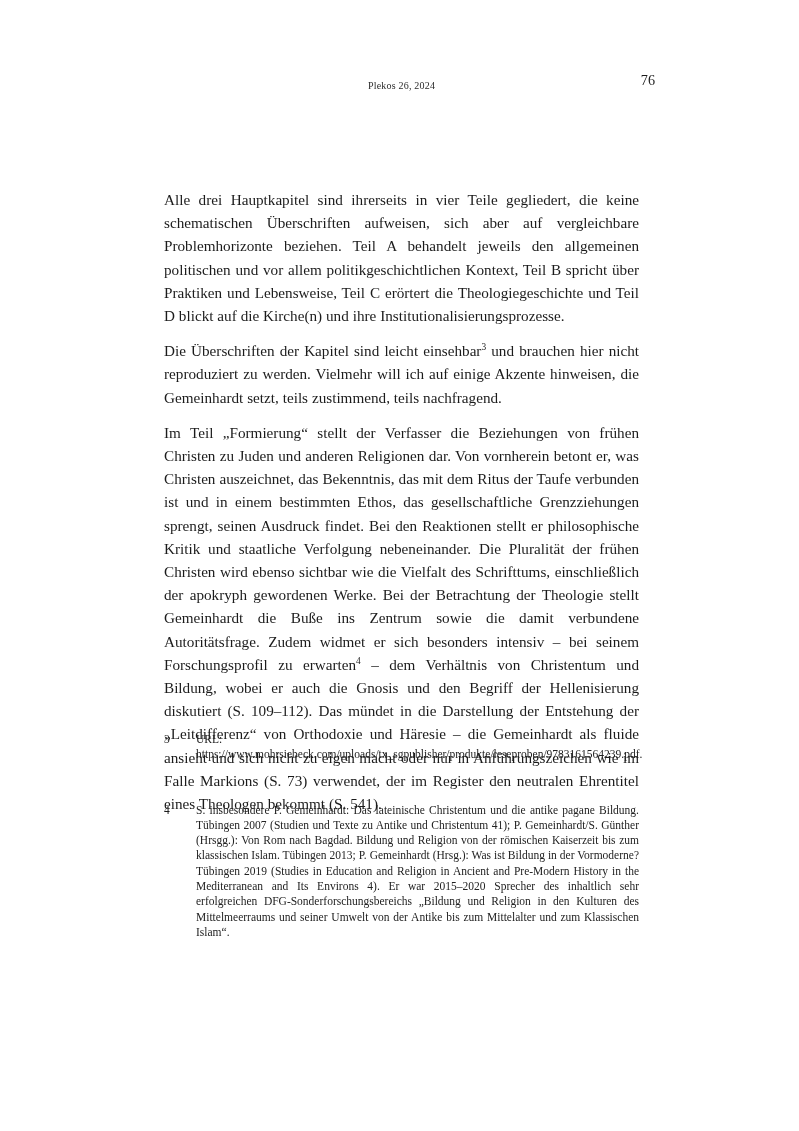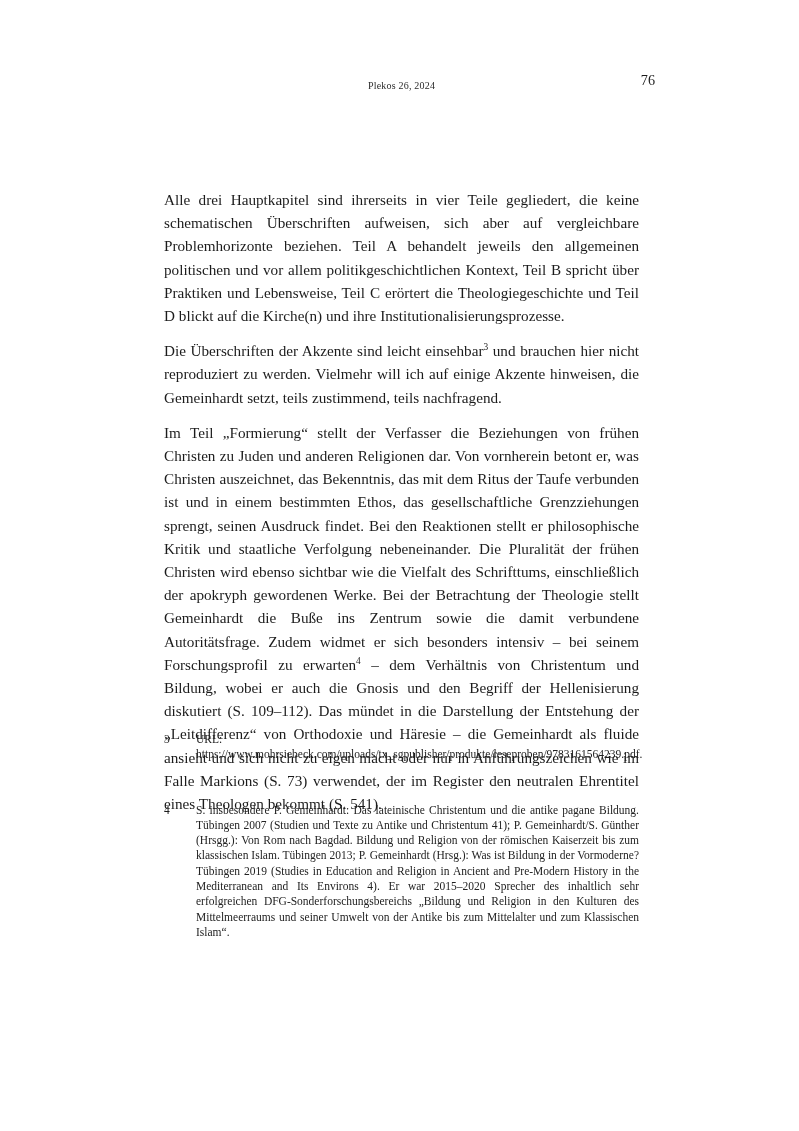--- a/index.html
+++ b/index.html
@@ -119,21 +119,21 @@
 
   <div class="header">
     <div class="header-title">Plekos 26, 2024</div>
     <div class="page-number">76</div>
   </div>
 
   <div class="content">
 
     <p class="body-par"><span>Alle drei Hauptkapitel sind ihrerseits in vier Teile gegliedert, die keine schematischen Überschriften aufweisen, sich aber auf vergleichbare Problemhorizonte beziehen. Teil A behandelt jeweils den allgemeinen politischen und vor allem politikgeschichtlichen Kontext, Teil B spricht über Praktiken und Lebensweise, Teil C erörtert die Theologiegeschichte und Teil D blickt auf die Kirche(n) und ihre Institutionalisierungsprozesse.</span></p>
 
-    <p class="body-par"><span>Die Überschriften der Akzente sind leicht einsehbar</span><sup class="fn-ref">3</sup> <span>und brauchen hier nicht reproduziert zu werden. Vielmehr will ich auf einige Akzente hinweisen, die Gemeinhardt setzt, teils zustimmend, teils nachfragend.</span></p>
+    <p class="body-par"><span>Die Überschriften der Kapitel sind leicht einsehbar</span><sup class="fn-ref">3</sup> <span>und brauchen hier nicht reproduziert zu werden. Vielmehr will ich auf einige Akzente hinweisen, die Gemeinhardt setzt, teils zustimmend, teils nachfragend.</span></p>
 
     <p class="body-par"><span>Im Teil „Formierung“ stellt der Verfasser die Beziehungen von frühen Christen zu Juden und anderen Religionen dar. Von vornherein betont er, was Christen auszeichnet, das Bekenntnis, das mit dem Ritus der Taufe verbunden ist und in einem bestimmten Ethos, das gesellschaftliche Grenzziehungen sprengt, seinen Ausdruck findet. Bei den Reaktionen stellt er philosophische Kritik und staatliche Verfolgung nebeneinander. Die Pluralität der frühen Christen wird ebenso sichtbar wie die Vielfalt des Schrifttums, einschließlich der apokryph gewordenen Werke. Bei der Betrachtung der Theologie stellt Gemeinhardt die Buße ins Zentrum sowie die damit verbundene Autoritätsfrage. Zudem widmet er sich besonders intensiv – bei seinem Forschungsprofil zu erwarten</span><sup class="fn-ref">4</sup> <span>– dem Verhältnis von Christentum und Bildung, wobei er auch die Gnosis und den Begriff der Hellenisierung diskutiert (S. 109–112). Das mündet in die Darstellung der Entstehung der „Leitdifferenz“ von Orthodoxie und Häresie – die Gemeinhardt als fluide ansieht und sich nicht zu eigen macht oder nur in Anführungszeichen wie im Falle Markions (S. 73) verwendet, der im Register den neutralen Ehrentitel eines Theologen bekommt (S. 541).</span></p>
 
   </div>
 
   <div class="footnotes">
 
     <div class="footnote">
       <span class="footnote-number">3</span>
       <span class="footnote-text">URL: https://www.mohrsiebeck.com/uploads/tx_sgpublisher/produkte/leseproben/9783161564239.pdf.</span>

